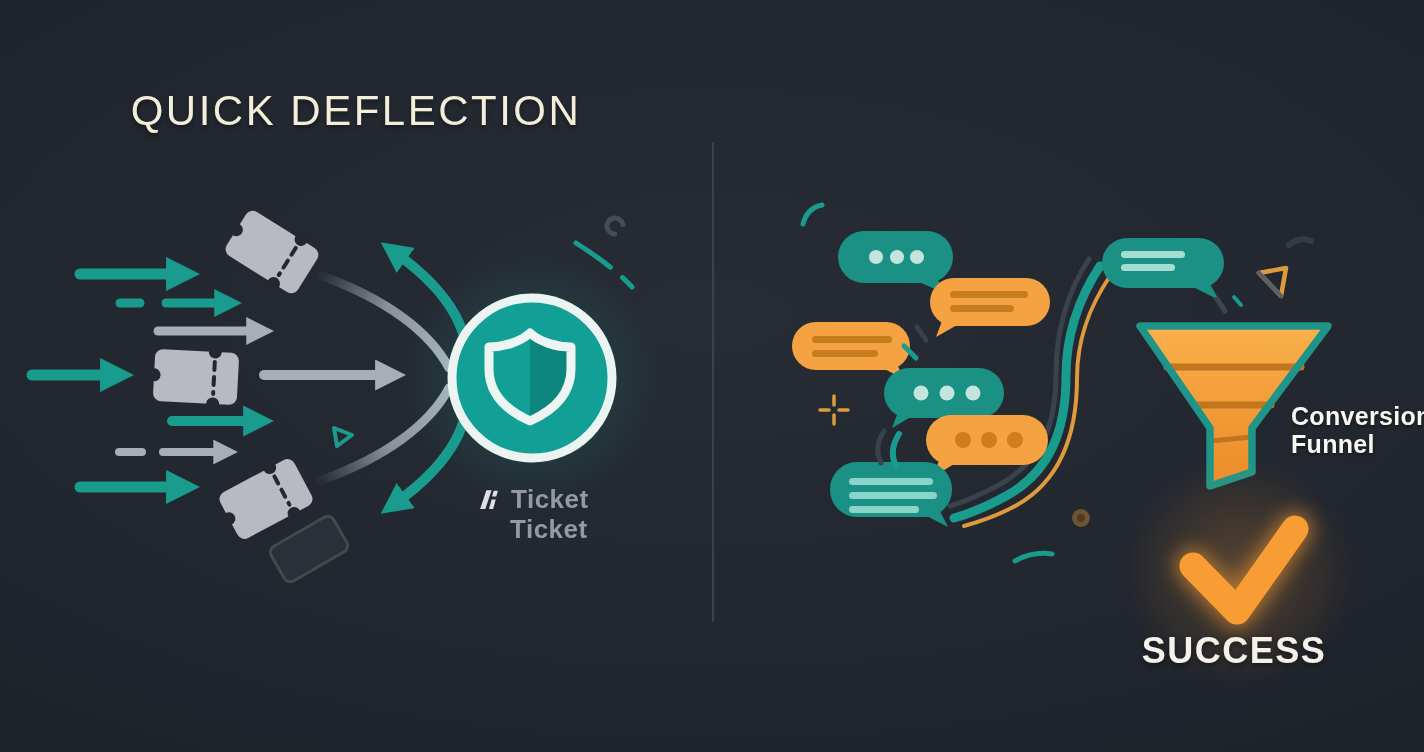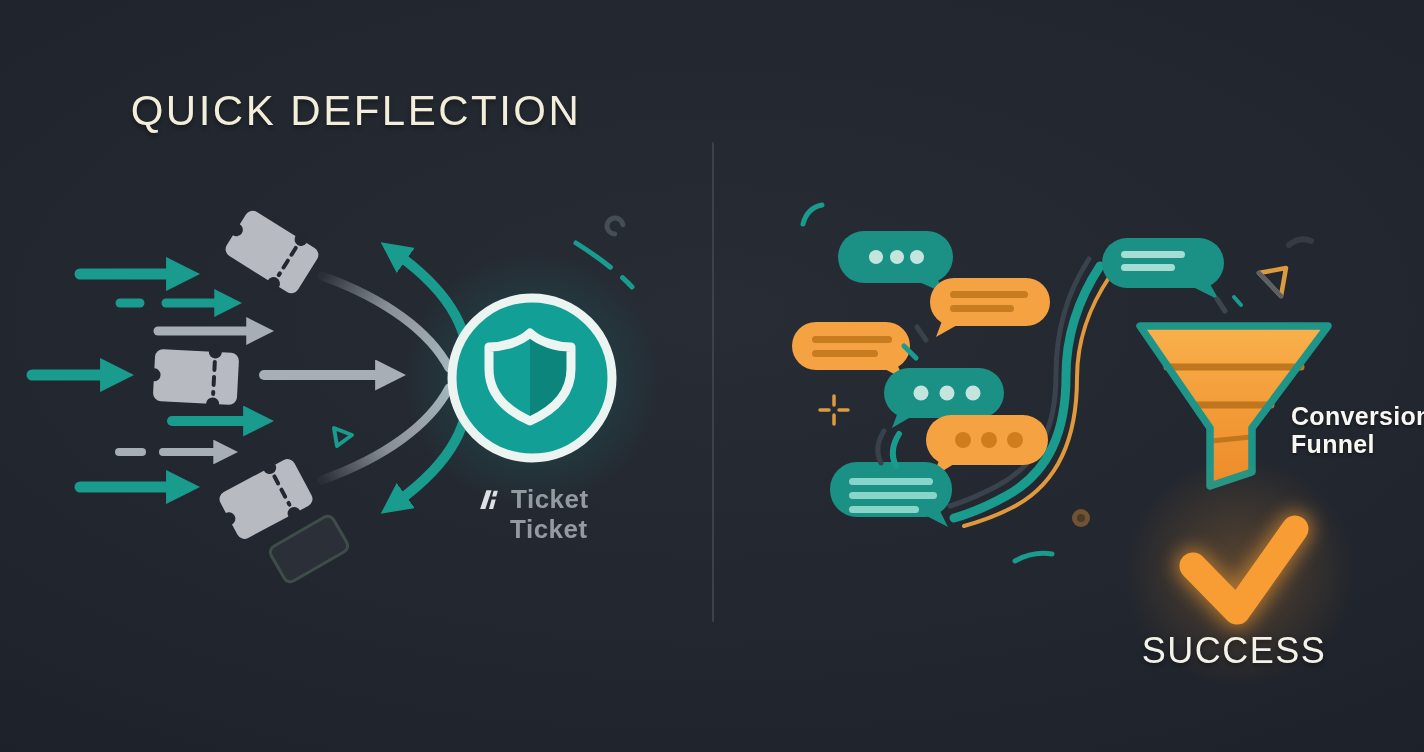--- a/index.html
+++ b/index.html
@@ -25,21 +25,21 @@
   .caption .row2{margin-left:33px;}
   .caption svg{display:block;}
   .funnel-label{
     position:absolute;left:1291px;top:402px;color:#f8f7f2;
     font-size:25px;font-weight:700;line-height:28px;letter-spacing:.3px;
     text-shadow:0 2px 3px rgba(0,0,0,.4);
   }
   .funnel-label span{display:block;}
   .success{
     position:absolute;left:1234px;top:630px;transform:translateX(-50%);
-    font-size:36px;font-weight:400;letter-spacing:1.5px;color:#f3f1e8;
+    font-size:36px;font-weight:700;letter-spacing:1.5px;color:#f3f1e8;
     white-space:nowrap;text-shadow:0 2px 5px rgba(0,0,0,.45);
   }
 </style>
 </head>
 <body>
 
 <div class="canvas">
 
   <svg width="1424" height="752" viewBox="0 0 1424 752">
     <defs>

